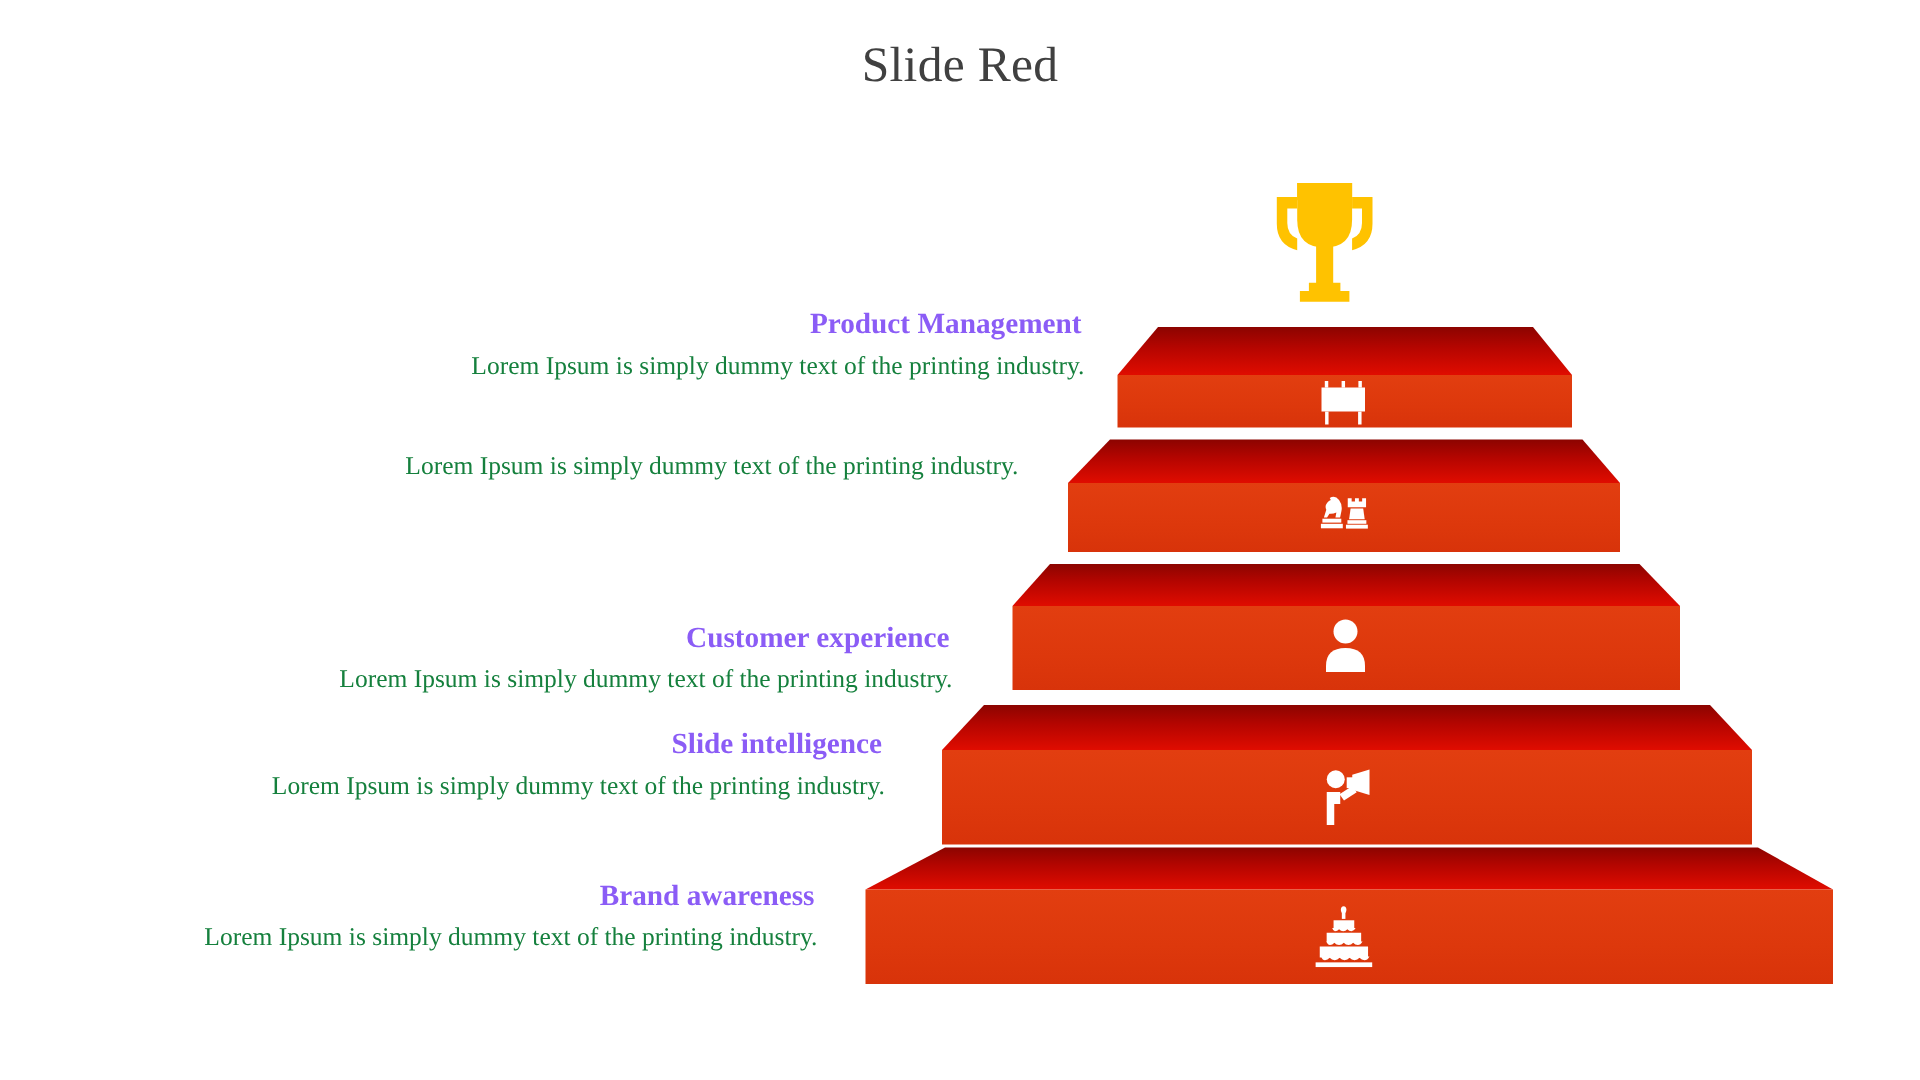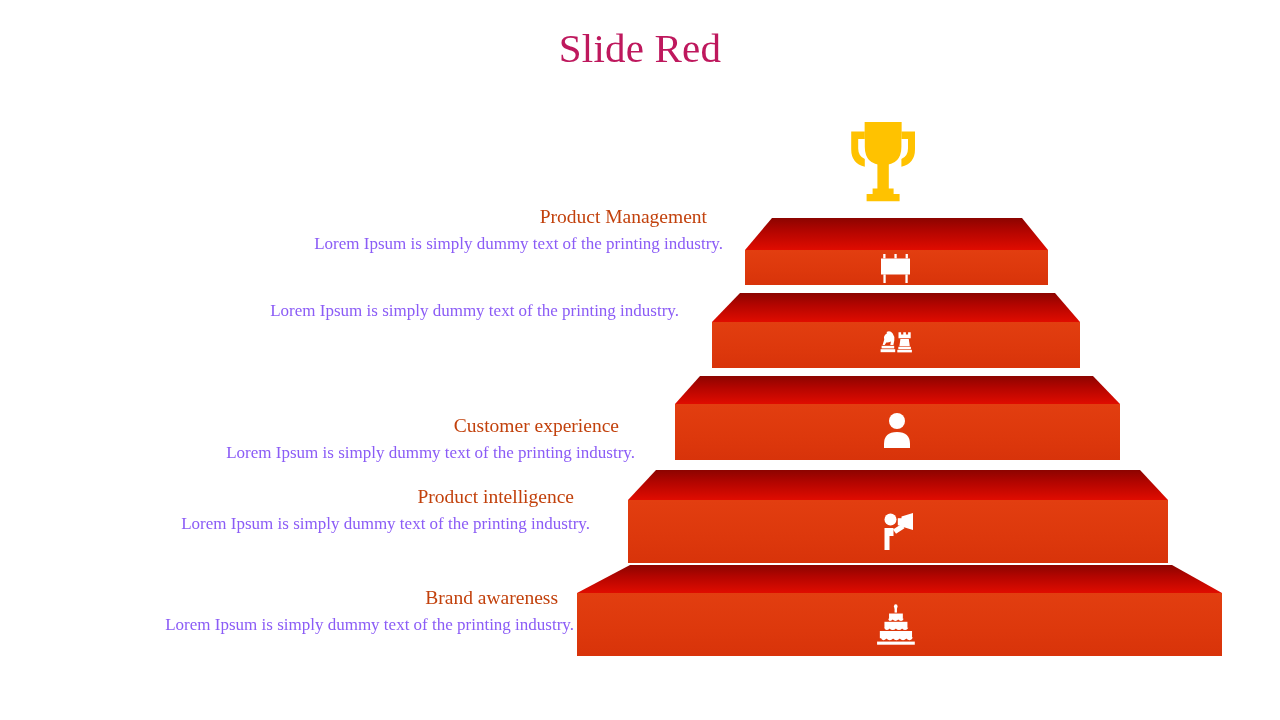--- a/index.html
+++ b/index.html
@@ -27,23 +27,23 @@
   }
 
   
   #slide-title {
     position: absolute;
     left: 0;
     top: 26px;
     width: 1280px;
     text-align: center;
     font-family: "Liberation Serif", "DejaVu Serif", serif;
-    font-size: 41px;
+    font-size: 33px;
     font-weight: 400;
-    color: #be185d;
+    color: #404040;
     letter-spacing: 0.2px;
     line-height: 1.1;
   }
 
   
   #staircase {
     position: absolute;
     left: 0;
     top: 0;
     width: 1280px;
@@ -52,43 +52,43 @@
   }
   #staircase .hit { pointer-events: auto; }
 
   
   .step-text {
     position: absolute;
     text-align: right;
   }
   .step-heading {
     font-family: "Liberation Serif", "DejaVu Serif", serif;
-    font-weight: normal;
+    font-weight: bold;
     font-size: 19.5px;
-    color: #c2410c;
+    color: #8b5cf6;
     line-height: 1.2;
-    margin: 0 16px 5px 0;
+    margin: 0 2px 5px 0;
     white-space: nowrap;
   }
   .step-desc {
     font-family: "Liberation Serif", "DejaVu Serif", serif;
     font-weight: 400;
     font-size: 17px;
-    color: #8b5cf6;
+    color: #15803d;
     line-height: 1.25;
     margin: 0;
     white-space: nowrap;
   }
 
   
   #text-5 { right: 557px; top: 205px; }
   #text-4 { right: 601px; top: 300px; }
   #text-3 { right: 645px; top: 414px; }
   #text-2 { right: 690px; top: 485px; }
-  #text-1 { right: 706px; top: 586px; }
+  #text-1 { right: 735px; top: 586px; }
 </style>
 </head>
 <body>
 
 <div id="slide">
 
   <div id="slide-title">Slide Red</div>
 
   <svg id="staircase" viewBox="0 0 1280 720" width="1280" height="720" xmlns="http://www.w3.org/2000/svg">
 
@@ -214,21 +214,21 @@
   <div class="step-text" id="text-4">
     <p class="step-desc">Lorem Ipsum is simply dummy text of the printing industry.</p>
   </div>
 
   <div class="step-text" id="text-3">
     <p class="step-heading">Customer experience</p>
     <p class="step-desc">Lorem Ipsum is simply dummy text of the printing industry.</p>
   </div>
 
   <div class="step-text" id="text-2">
-    <p class="step-heading">Product intelligence</p>
+    <p class="step-heading">Slide intelligence</p>
     <p class="step-desc">Lorem Ipsum is simply dummy text of the printing industry.</p>
   </div>
 
   <div class="step-text" id="text-1">
     <p class="step-heading">Brand awareness</p>
     <p class="step-desc">Lorem Ipsum is simply dummy text of the printing industry.</p>
   </div>
 
 </div>
 

